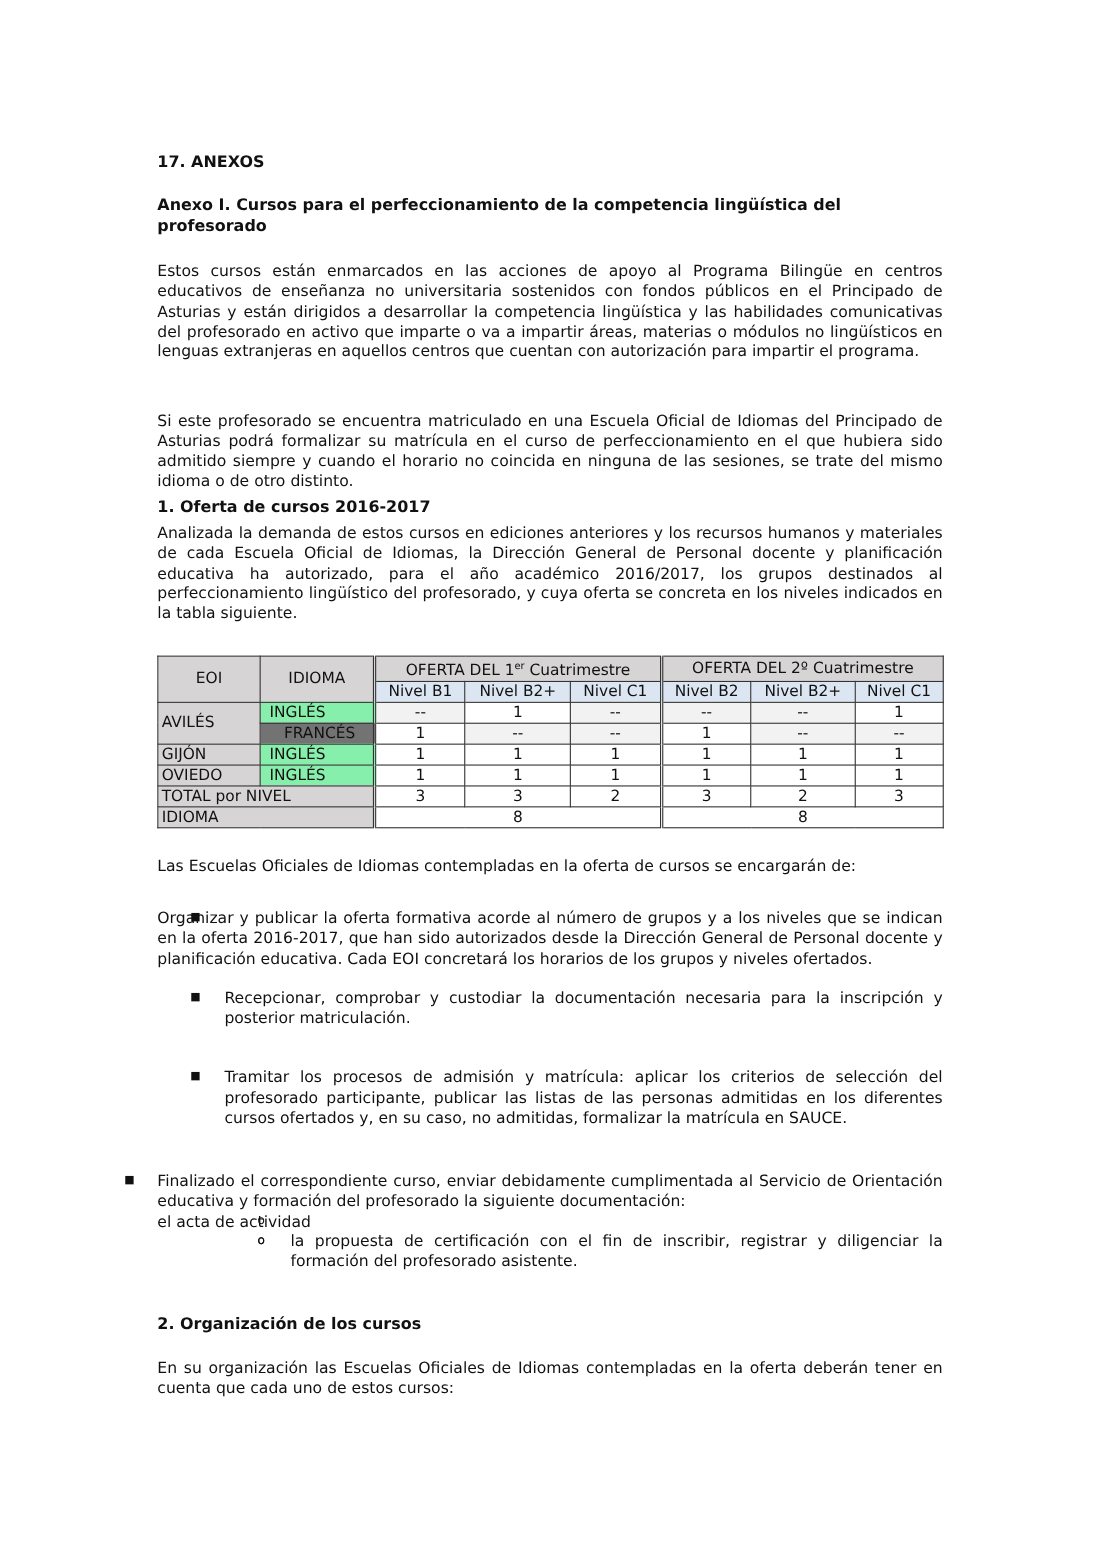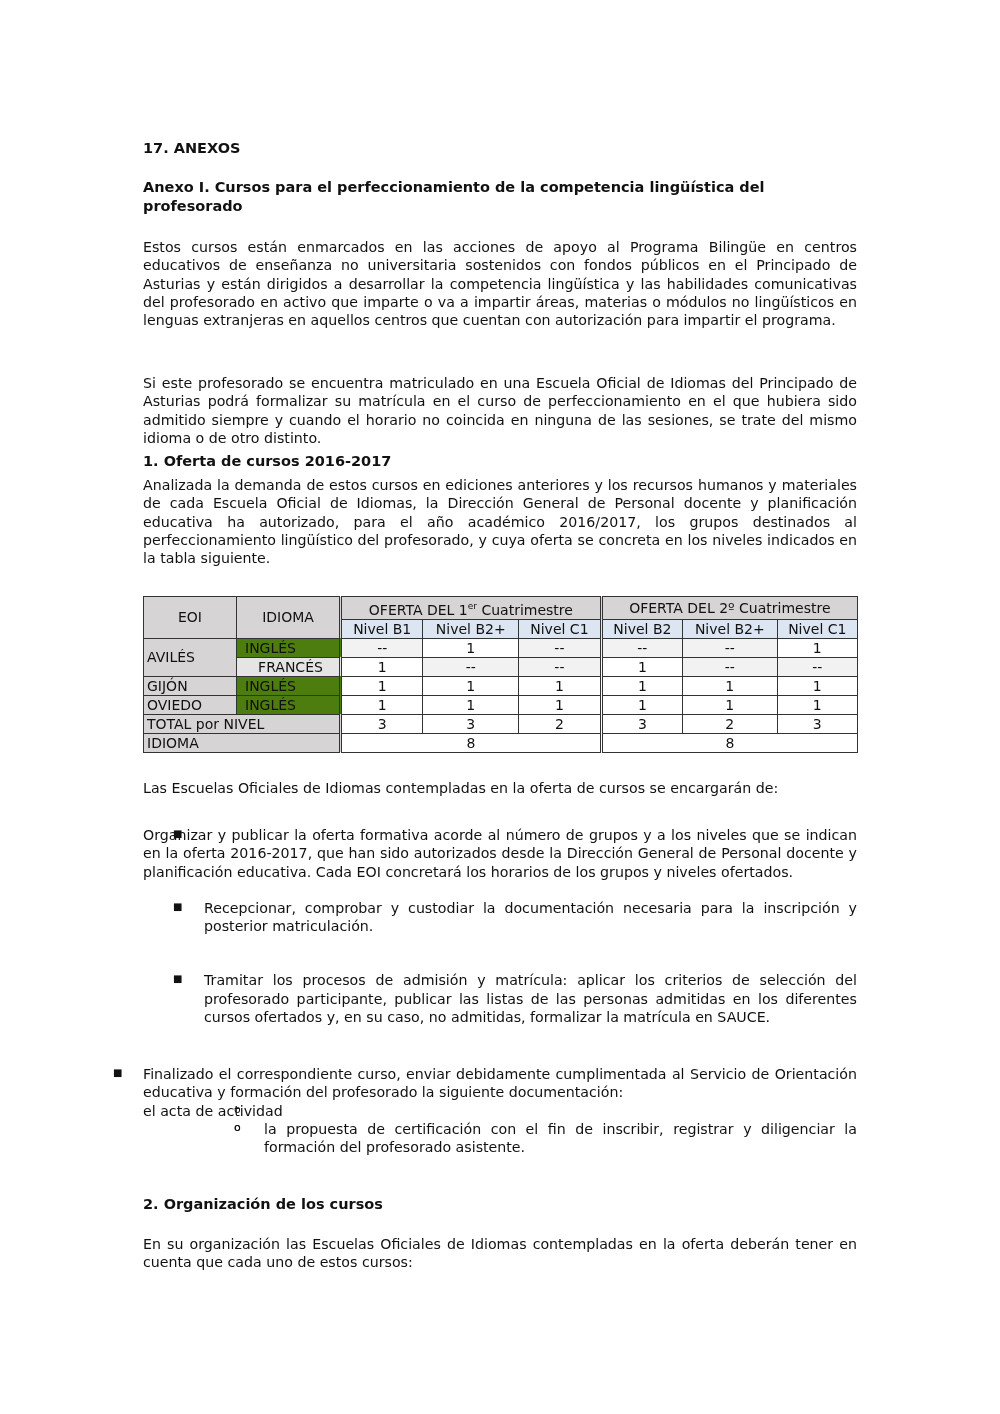--- a/index.html
+++ b/index.html
@@ -5,22 +5,22 @@
   html, body { margin: 0; padding: 0; background: #ffffff; }
   body { width: 1000px; height: 1414px; position: relative; font-family: "DejaVu Sans", sans-serif; color: #111; font-size: 14.2px; overflow: hidden; }
   .page { position: absolute; left: 143px; top: 0; width: 714px; }
   .h { font-weight: bold; font-size: 14.5px; }
   .p { text-align: justify; line-height: 18.3px; margin: 0; }
   .abs { position: absolute; left: 0; width: 714px; }
   table.oferta { border-collapse: collapse; position: absolute; left: 0; top: 596px; width: 715px; font-size: 14px; }
   table.oferta td { border: 1px solid #333; height: 18px; padding: 0 3px; line-height: 18px; text-align: center; }
   .grey { background: #d6d4d4; }
   .blue { background: #dce6f2; }
-  .green { background: #4d7c0f; text-align: left !important; padding-left: 8px !important; }
-  .yellow { background: #e5e5e5; text-align: right; padding-left: 8px !important; }
+  .green { background: #86efac; text-align: left !important; padding-left: 8px !important; }
+  .yellow { background: #737373; text-align: right; padding-left: 8px !important; }
   .light { background: #f2f2f2; }
   .left { text-align: left !important; }
   .dbl-l { border-left: 3px double #333 !important; }
   .bullet { position: absolute; font-size: 10px; }
 </style>
 </head>
 <body>
 
 <div class="page">
   <div class="abs h" style="top:140px;">17. ANEXOS</div>

